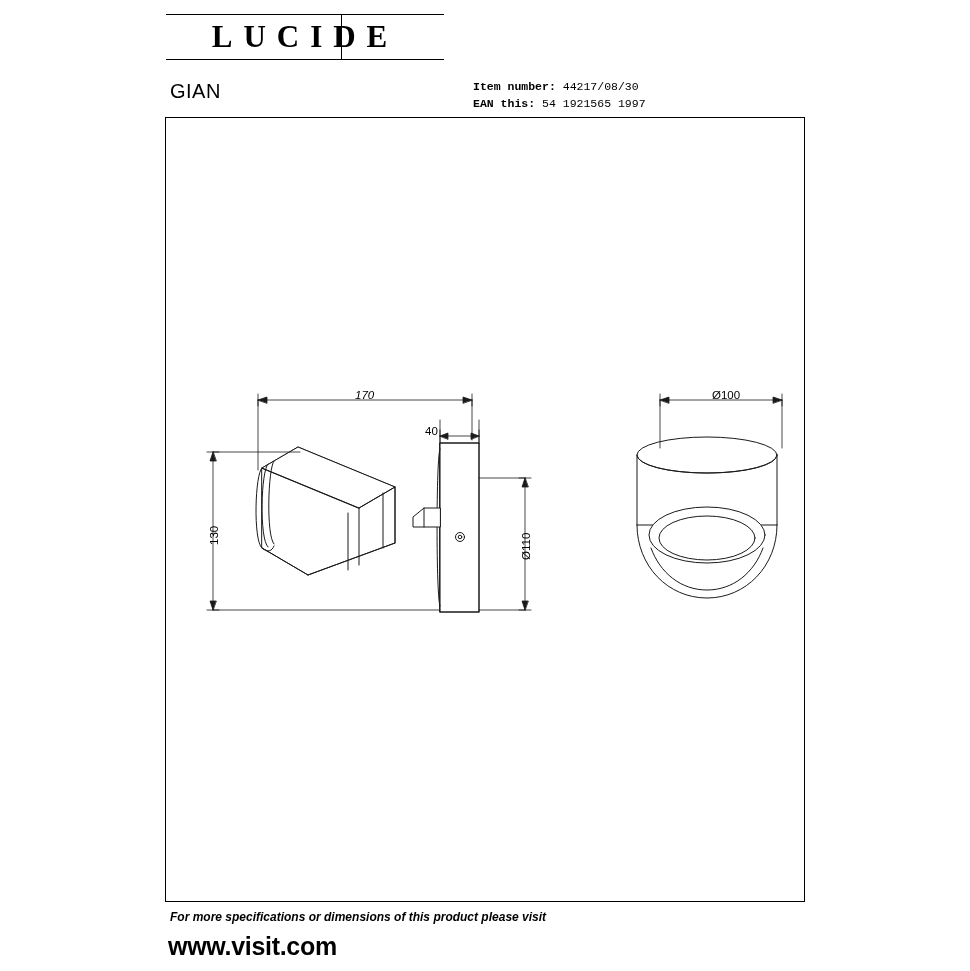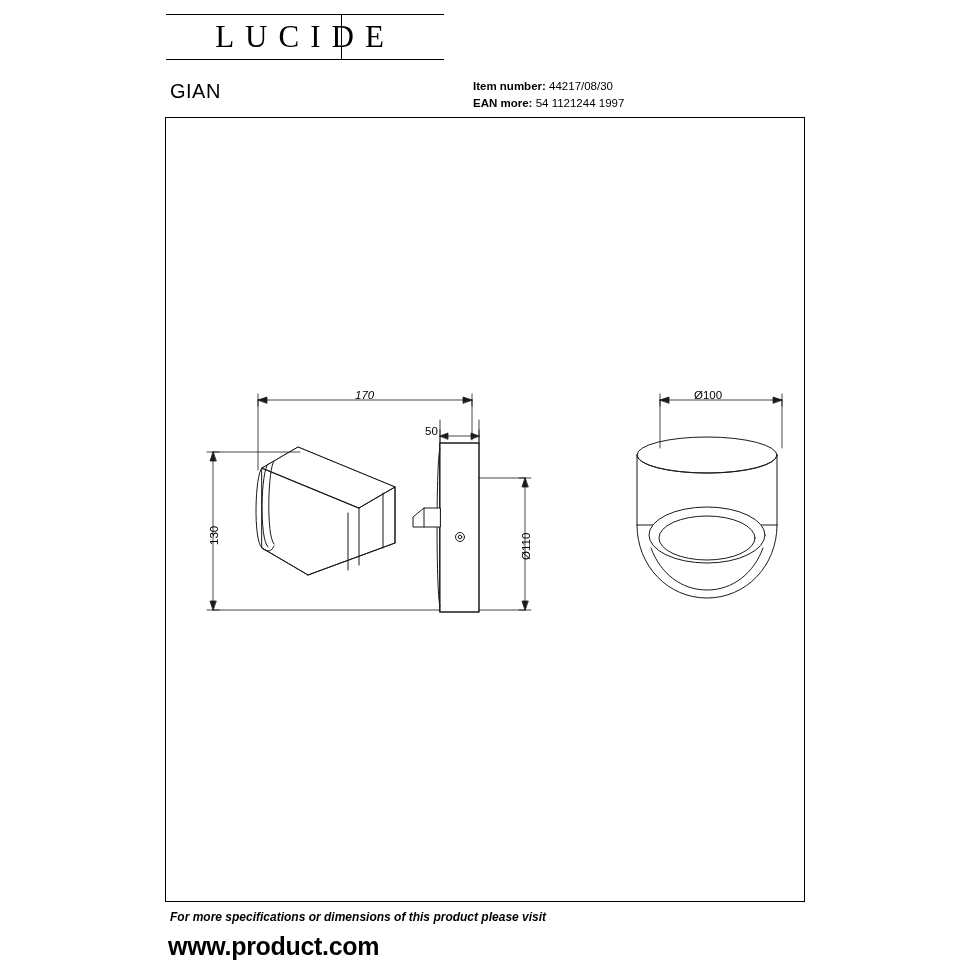--- a/index.html
+++ b/index.html
@@ -36,21 +36,21 @@
     left: 0;
     top: 0;
     width: 278px;
     height: 46px;
     font-family: "Liberation Serif", serif;
     font-size: 31px;
     letter-spacing: 11px;
     color: #000;
     text-align: center;
     line-height: 46px;
-    font-weight: 400;
+    font-weight: 700;
   }
   .logo-line-top {
     position: absolute;
     left: 0;
     top: 0;
     width: 278px;
     height: 1px;
     background: #000;
   }
   .logo-line-bot {
@@ -89,21 +89,21 @@
     letter-spacing: 0.5px;
   }
 
   .meta {
     position: absolute;
     left: 473px;
     top: 78px;
     font-size: 11.5px;
     line-height: 17px;
   }
-  .meta .row { white-space: nowrap; }
+  .meta .row { white-space: nowrap; font-family: Liberation Mono, monospace; }
   .meta .lbl { font-weight: bold; }
   .meta .val { font-weight: normal; }
 
   
   .frame {
     position: absolute;
     left: 165px;
     top: 117px;
     width: 640px;
     height: 785px;
@@ -171,22 +171,22 @@
   </div>
 
   <div class="product-title">GIAN</div>
 
   <div class="meta">
     <div class="row">
       <span class="lbl">Item number:</span>
       <span class="val">44217/08/30</span>
     </div>
     <div class="row">
-      <span class="lbl">EAN more:</span>
-      <span class="val">54 1121244 1997</span>
+      <span class="lbl">EAN this:</span>
+      <span class="val">54 1921565 1997</span>
     </div>
   </div>
 </div>
 
 <div class="frame"></div>
 
 <svg class="dwg" viewBox="0 0 970 971">
   <g stroke="#1a1a1a" fill="none" stroke-width="1" stroke-linejoin="round" stroke-linecap="round">
 
     <g>
@@ -294,24 +294,24 @@
       <path d="M660 400 l9 -3 l0 6 z" fill="#1a1a1a"></path>
       <path d="M782 400 l-9 -3 l0 6 z" fill="#1a1a1a"></path>
       <path d="M660 400 L660 448"></path>
       <path d="M782 400 L782 448"></path>
     </g>
   </g>
 </svg>
 
 <div class="dim-label" style="left:355px; top:389px;font-style:italic;">170</div>
 
-<div class="dim-label" style="left:425px; top:425px;">50</div>
+<div class="dim-label" style="left:425px; top:425px;">40</div>
 
 <div class="dim-label vert" style="left:208px; top:545px;">130</div>
 
 <div class="dim-label vert" style="left:520px; top:560px;">Ø110</div>
 
-<div class="dim-label" style="left:694px; top:389px;">Ø100</div>
+<div class="dim-label" style="left:712px; top:389px;">Ø100</div>
 
 <div class="footer">
   <div class="footer-line1">For more specifications or dimensions of this product please visit</div>
-  <div class="footer-line2">www.product.com</div>
+  <div class="footer-line2">www.visit.com</div>
 </div>
 
 </body></html>

